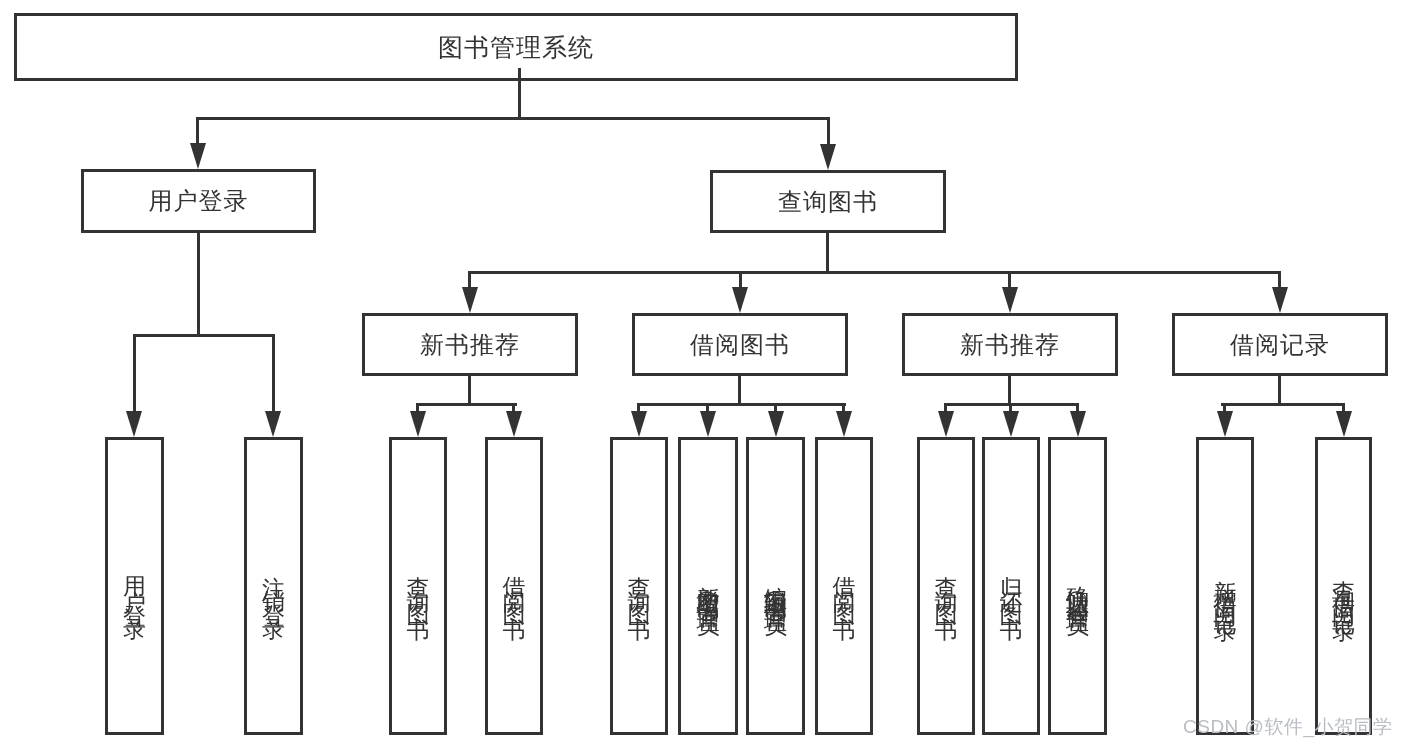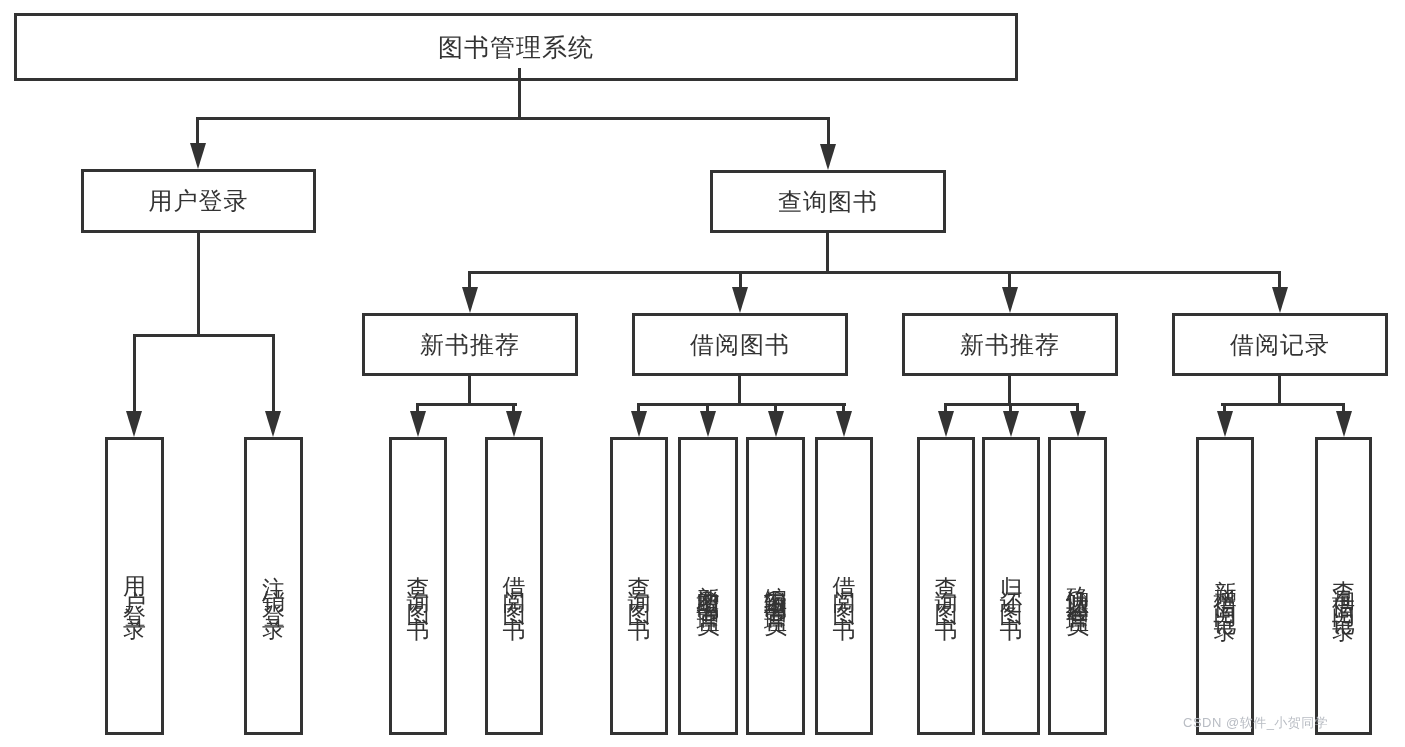--- a/index.html
+++ b/index.html
@@ -29,21 +29,21 @@
   .leaf span.sp6{letter-spacing:8px;}
   .leaf span.long{letter-spacing:4px;}
   .vline{position:absolute;width:3px;background:var(--line);}
   .hline{position:absolute;height:3px;background:var(--line);}
   .arw{
     position:absolute;width:0;height:0;
     border-left:8px solid transparent;border-right:8px solid transparent;
     border-top:26px solid var(--line);
   }
   .watermark{
-    position:absolute;left:1183px;top:714px;font-size:13px;color:var(--wm);
+    position:absolute;left:1183px;top:714px;font-size:19px;color:var(--wm);
     letter-spacing:0.5px;white-space:nowrap;
   }
 </style>
 </head>
 <body>
 
 <div class="stage">
 
   <div class="box" style="left:14px;top:13px;width:1004px;height:68px;font-size:25px;">图书管理系统</div>
 

